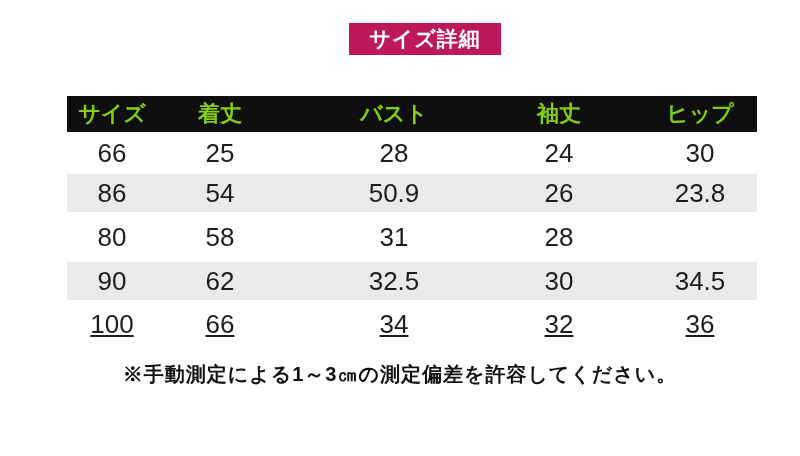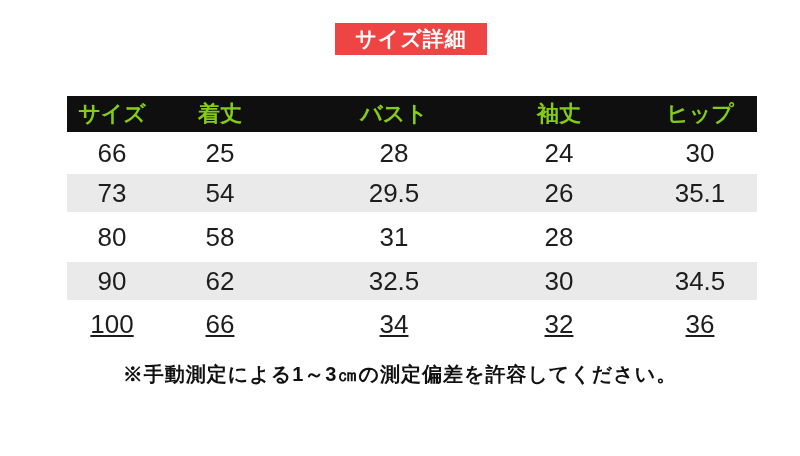--- a/index.html
+++ b/index.html
@@ -10,25 +10,25 @@
     position: relative;
     width: 800px;
     height: 456px;
     background: #ffffff;
     overflow: hidden;
   }
 
   
   .title-badge {
     position: absolute;
-    left: 335px;
+    left: 349px;
     top: 23px;
     width: 152px;
     height: 32px;
-    background: #ef4444;
+    background: #be185d;
     color: #ffffff;
     display: flex;
     align-items: center;
     justify-content: center;
     font-size: 21px;
     font-weight: 700;
     letter-spacing: 1px;
   }
 
   
@@ -102,25 +102,25 @@
 
     <div class="t-row t-data h42">
       <span class="t-cell">66</span>
       <span class="t-cell">25</span>
       <span class="t-cell">28</span>
       <span class="t-cell">24</span>
       <span class="t-cell">30</span>
     </div>
 
     <div class="t-row t-data stripe h38">
-      <span class="t-cell">73</span>
+      <span class="t-cell">86</span>
       <span class="t-cell">54</span>
-      <span class="t-cell">29.5</span>
+      <span class="t-cell">50.9</span>
       <span class="t-cell">26</span>
-      <span class="t-cell">35.1</span>
+      <span class="t-cell">23.8</span>
     </div>
 
     <div class="t-row t-data h50">
       <span class="t-cell">80</span>
       <span class="t-cell">58</span>
       <span class="t-cell">31</span>
       <span class="t-cell">28</span>
     </div>
 
     <div class="t-row t-data stripe h38">

